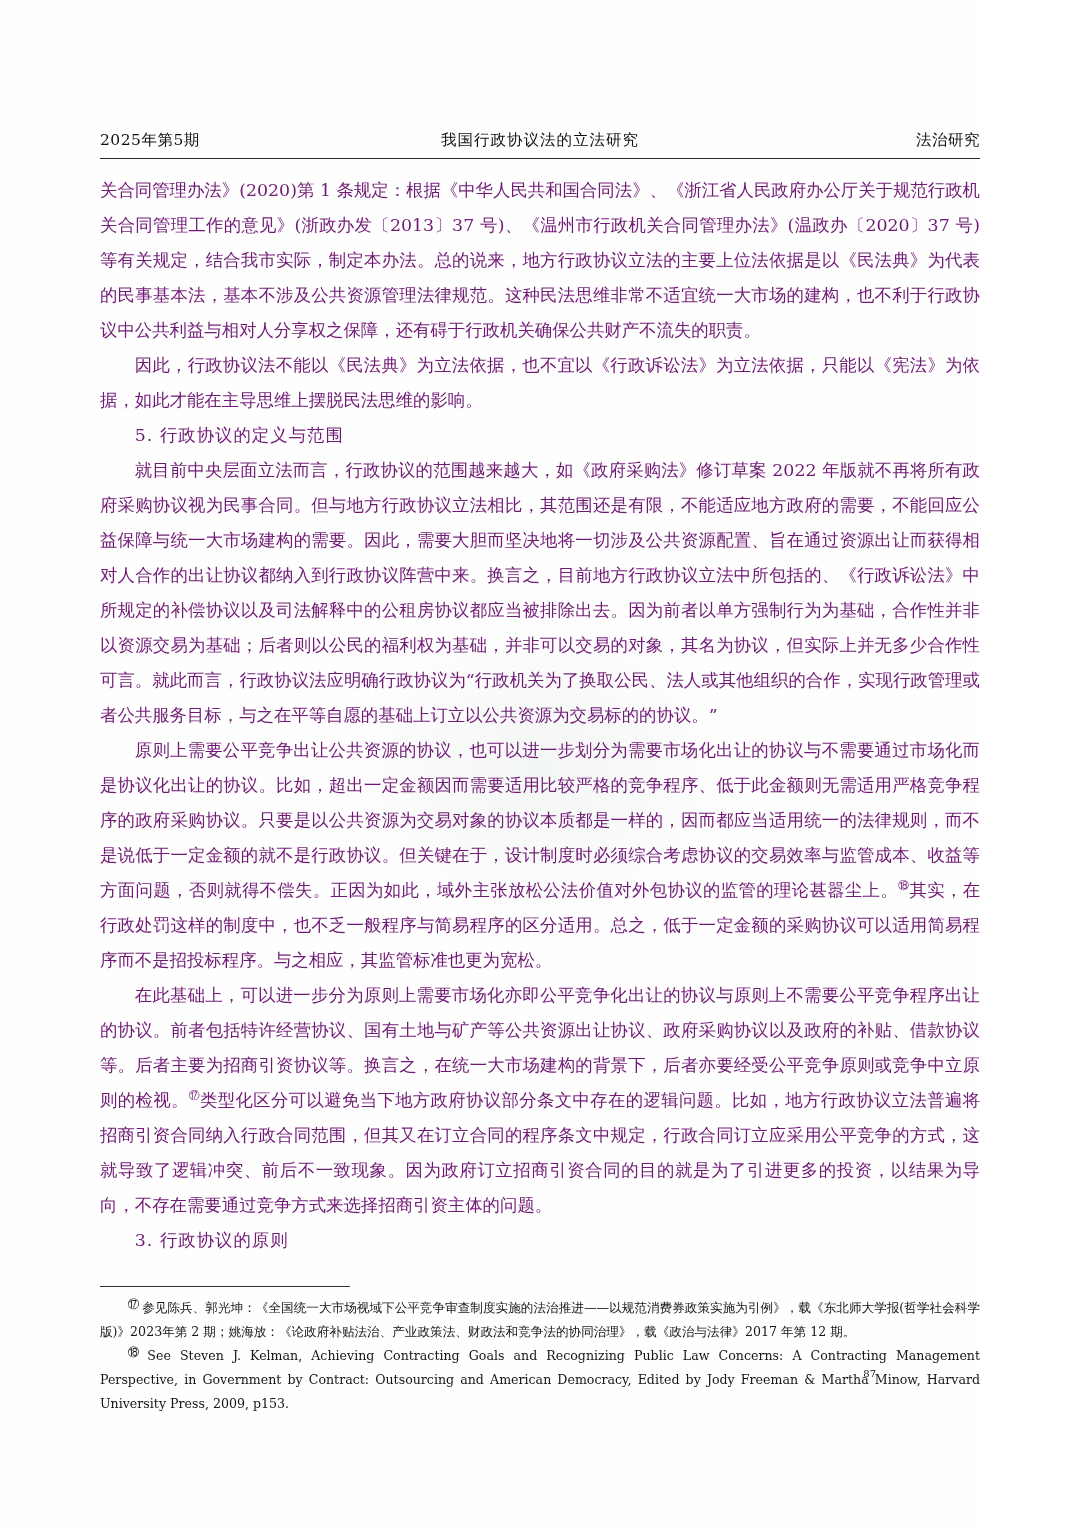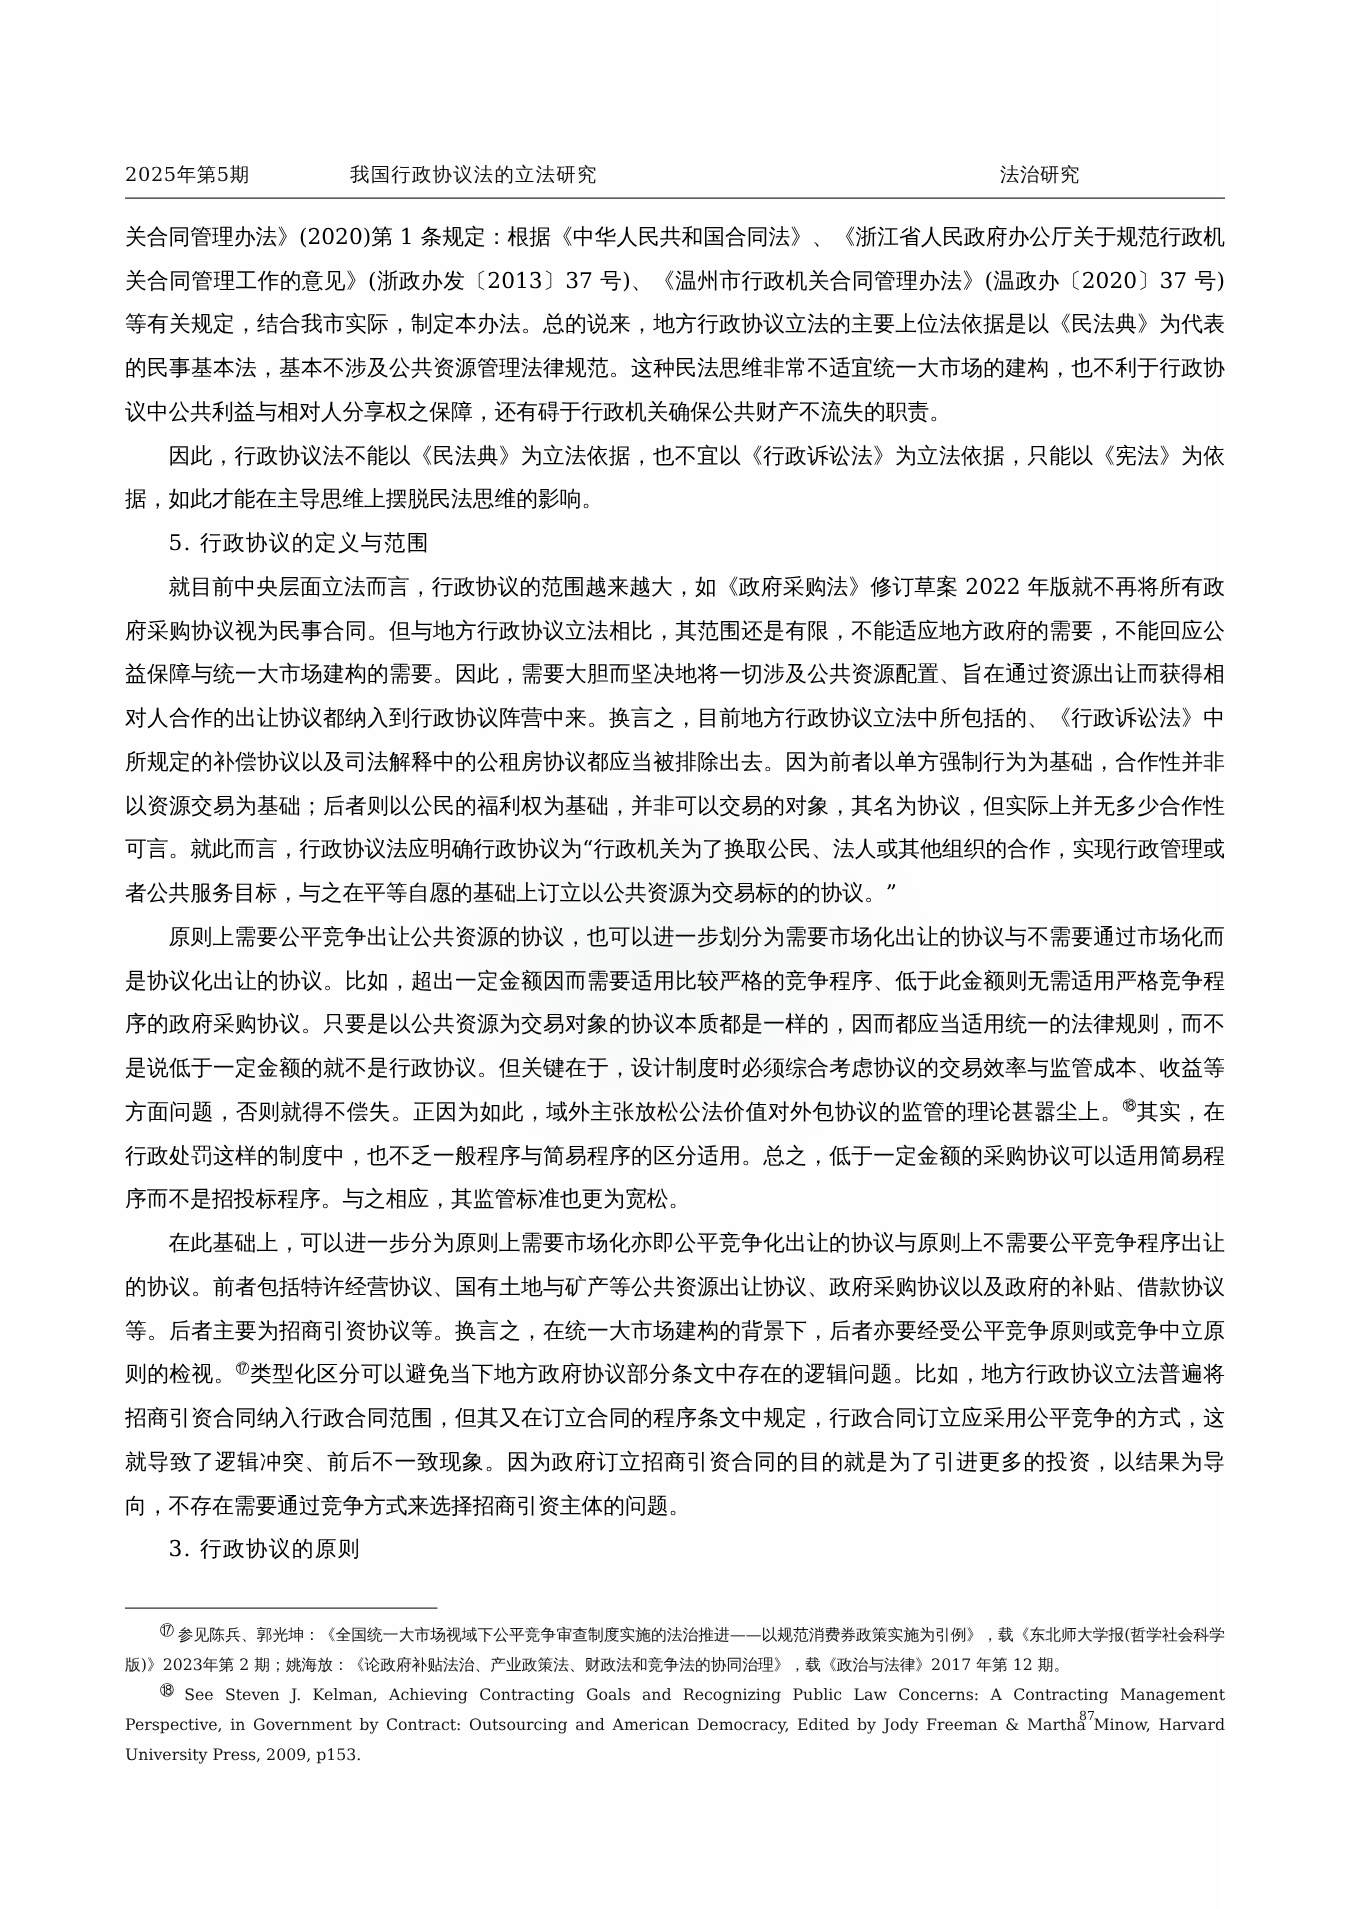--- a/index.html
+++ b/index.html
@@ -32,34 +32,34 @@
   .runhead {
     display: flex;
     justify-content: space-between;
     align-items: baseline;
     font-size: 15.5px;
     letter-spacing: 0.5px;
     color: #111;
     padding-bottom: 7px;
   }
   .runhead .rh-left { width: 180px; text-align: left; }
-  .runhead .rh-center { flex: 1; text-align: left; letter-spacing: 1px; }
-  .runhead .rh-right { width: 180px; text-align: left; }
+  .runhead .rh-center { flex: 1; text-align: center; letter-spacing: 1px; }
+  .runhead .rh-right { width: 180px; text-align: right; }
   .rule {
     border-bottom: 1px solid #2b2b2b;
     width: 880px;
     margin-bottom: 14px;
   }
   
   .body-text {
     font-size: 17.4px;
     line-height: 35px;
     text-align: justify;
     text-justify: inter-ideograph;
-    color: #000000;
+    color: #701a75;
   }
   .body-text p {
     margin: 0;
     text-indent: 0;
   }
   p.indent { text-indent: 2em; }
   p.head { text-indent: 2em; letter-spacing: 1px; }
   sup.fn {
     font-size: 11px;
     vertical-align: super;

